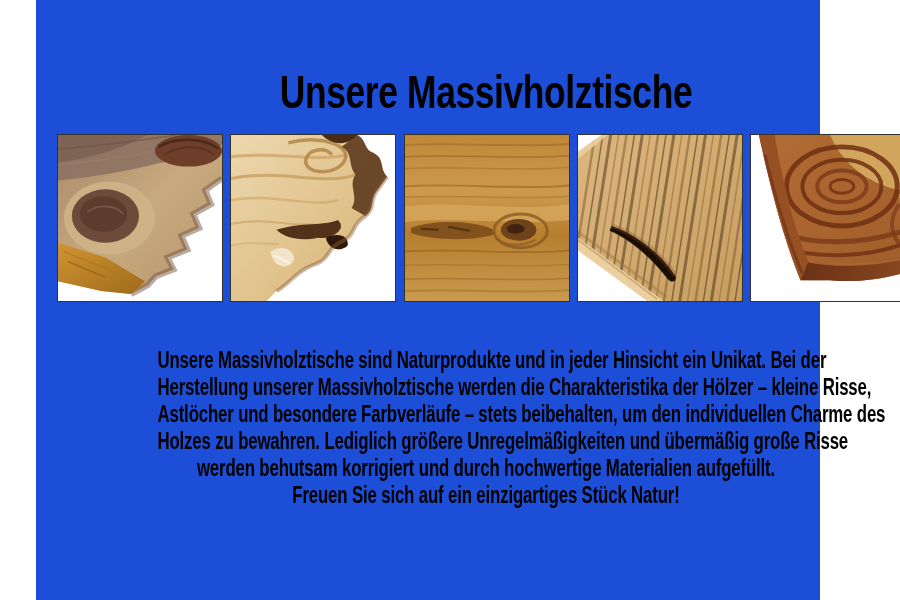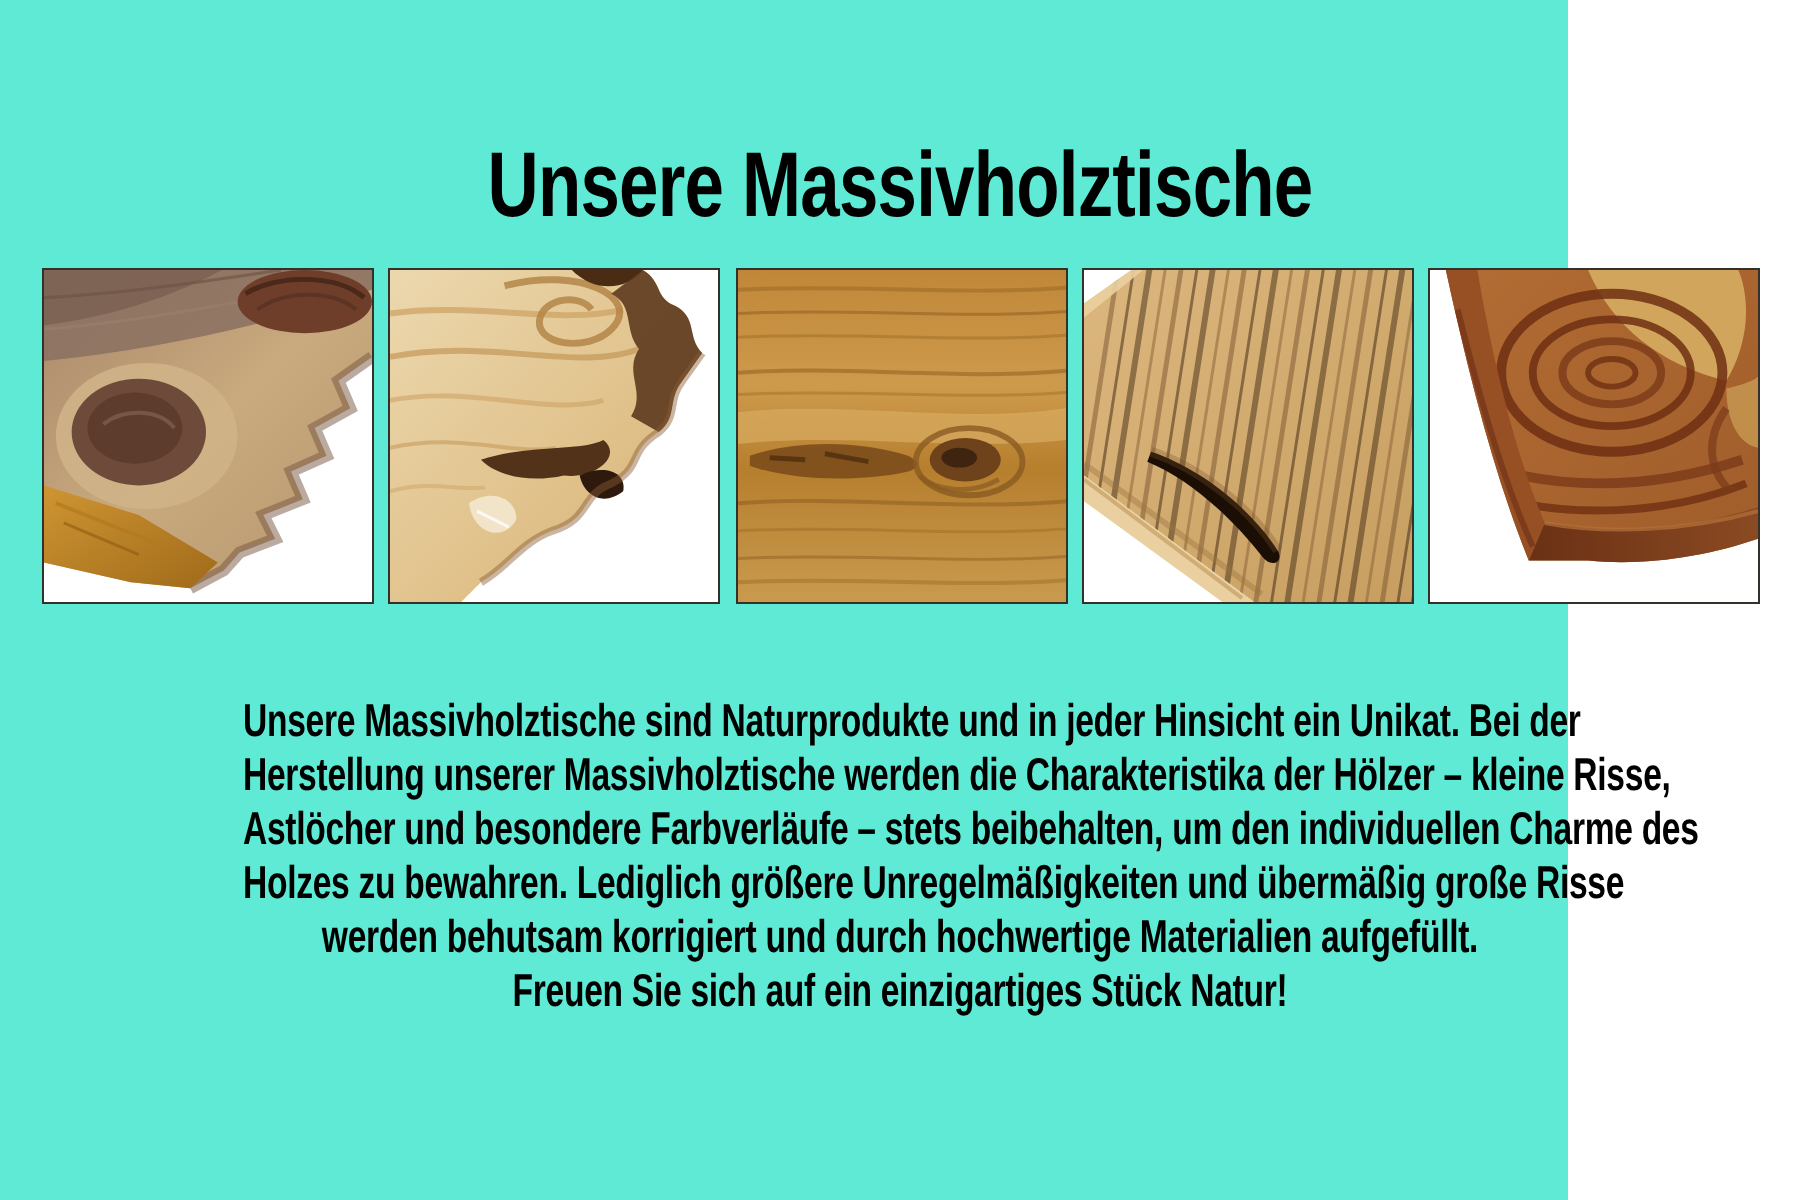--- a/index.html
+++ b/index.html
@@ -1,17 +1,17 @@
 <!DOCTYPE html>
 <html><head>
 <meta charset="utf-8">
 <style>
   html,body { margin:0; padding:0; background:#ffffff; }
   body { width:900px; height:600px; overflow:hidden; font-family:"Liberation Sans", sans-serif; }
-  .canvas { position:relative; width:784px; height:600px; background:#5eead4; }
+  .canvas { position:relative; width:784px; height:600px; background:#1d4ed8;margin-left:36px; }
 
   .title {
     position:absolute; top:68px; left:0; width:900px; margin:0;
     text-align:center; color:#000;
     font-size:46px; font-weight:700; line-height:48px; letter-spacing:-0.5px;
     transform:scaleX(0.77); transform-origin:450px 0; white-space:nowrap;
   }
 
   .gallery {
     position:absolute; top:134px; left:21px; width:859px; height:168px;

